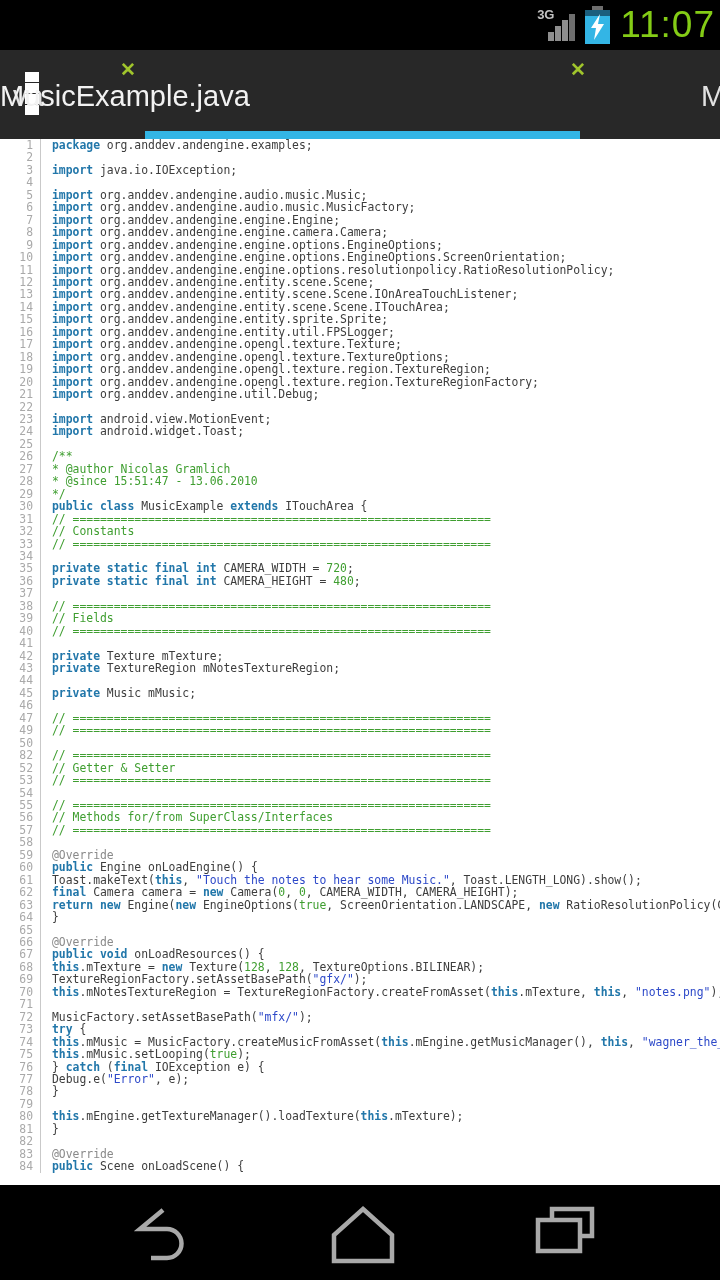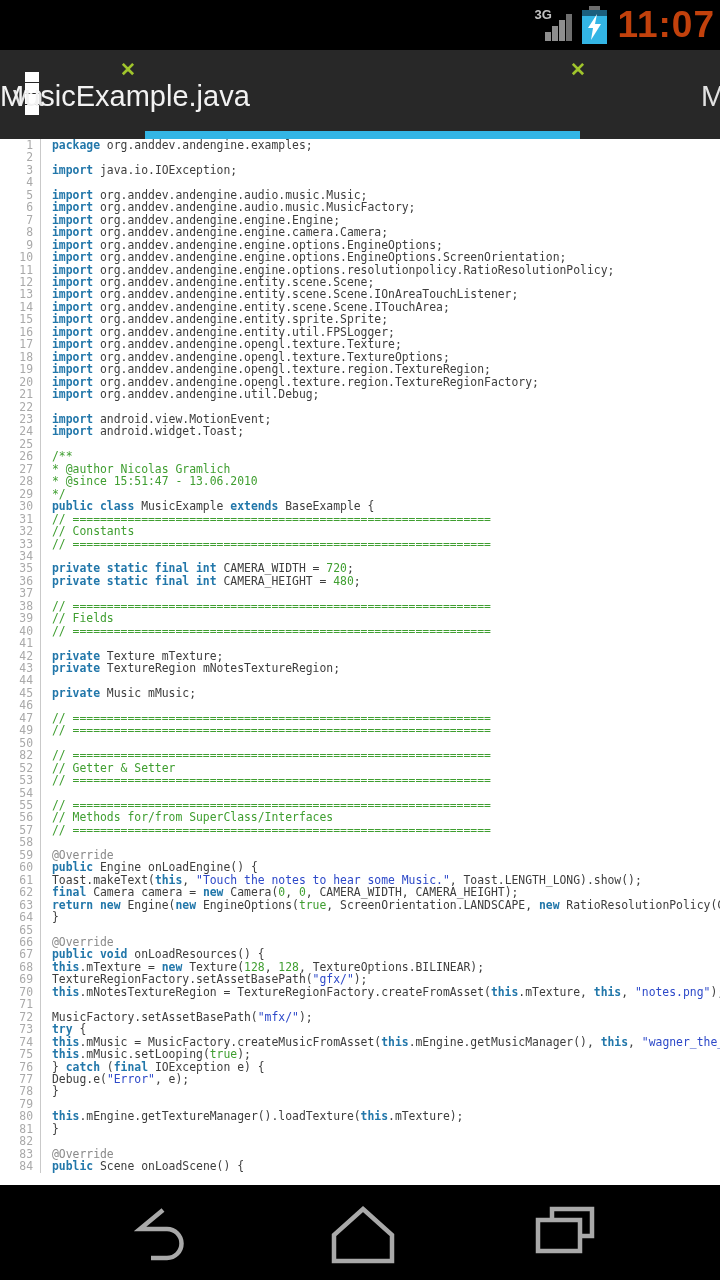--- a/index.html
+++ b/index.html
@@ -11,21 +11,21 @@
     display:flex;justify-content:flex-end;align-items:center;gap:9px;padding-right:5px;box-sizing:border-box;}
   .signal{position:relative;width:38px;height:36px;}
   .sig-label{position:absolute;left:0;top:0;font-size:13px;font-weight:bold;color:#c2c2c2;}
   .sig-bars{position:absolute;right:0;bottom:2px;display:flex;align-items:flex-end;gap:1px;}
   .sig-bars i{display:block;width:6px;background:#8e8e8e;}
   .sig-bars i:nth-child(1){height:9px}
   .sig-bars i:nth-child(2){height:15px}
   .sig-bars i:nth-child(3){height:21px}
   .sig-bars i:nth-child(4){height:27px;background:#6f6f6f}
   .battery{width:27px;height:40px;}
-  .clock{color:#c2410c;font-size:37px;font-weight:700;letter-spacing:1px;line-height:50px;}
+  .clock{color:#84cc16;font-size:37px;font-weight:400;letter-spacing:1px;line-height:50px;}
 
   
   .tab-bar{position:absolute;top:50px;left:0;width:720px;height:89px;background:#282828;overflow:hidden;}
   .tab-title{position:absolute;left:0;right:0;top:30px;text-align:left;color:#f2f2f2;font-size:29px;}
   .tab-partial-left{position:absolute;left:1px;top:30px;color:#e2e2e2;font-size:29px;margin-left:12px;}
   .tab-partial-right{position:absolute;left:701px;top:30px;color:#e2e2e2;font-size:29px;}
   .tab-handle{position:absolute;left:25px;top:22px;width:14px;}
   .tab-handle i{display:block;width:14px;height:10px;background:#fff;margin-bottom:1px;}
   .tab-close{position:absolute;top:8px;width:24px;height:24px;color:#a0c52c;font-size:19px;font-weight:bold;
     text-align:center;line-height:24px;}
@@ -118,21 +118,21 @@
         <div class="row"><span class="ln">20</span><span class="code"><span class="tk-k">import</span><span class="tk-p"> org.anddev.andengine.opengl.texture.region.TextureRegionFactory;</span></span></div>
         <div class="row"><span class="ln">21</span><span class="code"><span class="tk-k">import</span><span class="tk-p"> org.anddev.andengine.util.Debug;</span></span></div>
         <div class="row"><span class="ln">22</span><span class="code"></span></div>
         <div class="row"><span class="ln">23</span><span class="code"><span class="tk-k">import</span><span class="tk-p"> android.view.MotionEvent;</span></span></div>
         <div class="row"><span class="ln">24</span><span class="code"><span class="tk-k">import</span><span class="tk-p"> android.widget.Toast;</span></span></div>
         <div class="row"><span class="ln">25</span><span class="code"></span></div>
         <div class="row"><span class="ln">26</span><span class="code"><span class="tk-c">/**</span></span></div>
         <div class="row"><span class="ln">27</span><span class="code"><span class="tk-c">* @author Nicolas Gramlich</span></span></div>
         <div class="row"><span class="ln">28</span><span class="code"><span class="tk-c">* @since 15:51:47 - 13.06.2010</span></span></div>
         <div class="row"><span class="ln">29</span><span class="code"><span class="tk-c">*/</span></span></div>
-        <div class="row"><span class="ln">30</span><span class="code"><span class="tk-k">public class</span><span class="tk-p"> MusicExample </span><span class="tk-k">extends</span><span class="tk-p"> BaseExample {</span></span></div>
+        <div class="row"><span class="ln">30</span><span class="code"><span class="tk-k">public class</span><span class="tk-p"> MusicExample </span><span class="tk-k">extends</span><span class="tk-p"> ITouchArea {</span></span></div>
         <div class="row"><span class="ln">31</span><span class="code"><span class="tk-c">// =============================================================</span></span></div>
         <div class="row"><span class="ln">32</span><span class="code"><span class="tk-c">// Constants</span></span></div>
         <div class="row"><span class="ln">33</span><span class="code"><span class="tk-c">// =============================================================</span></span></div>
         <div class="row"><span class="ln">34</span><span class="code"></span></div>
         <div class="row"><span class="ln">35</span><span class="code"><span class="tk-k">private static final int</span><span class="tk-p"> CAMERA_WIDTH = </span><span class="tk-n">720</span><span class="tk-p">;</span></span></div>
         <div class="row"><span class="ln">36</span><span class="code"><span class="tk-k">private static final int</span><span class="tk-p"> CAMERA_HEIGHT = </span><span class="tk-n">480</span><span class="tk-p">;</span></span></div>
         <div class="row"><span class="ln">37</span><span class="code"></span></div>
         <div class="row"><span class="ln">38</span><span class="code"><span class="tk-c">// =============================================================</span></span></div>
         <div class="row"><span class="ln">39</span><span class="code"><span class="tk-c">// Fields</span></span></div>
         <div class="row"><span class="ln">40</span><span class="code"><span class="tk-c">// =============================================================</span></span></div>

